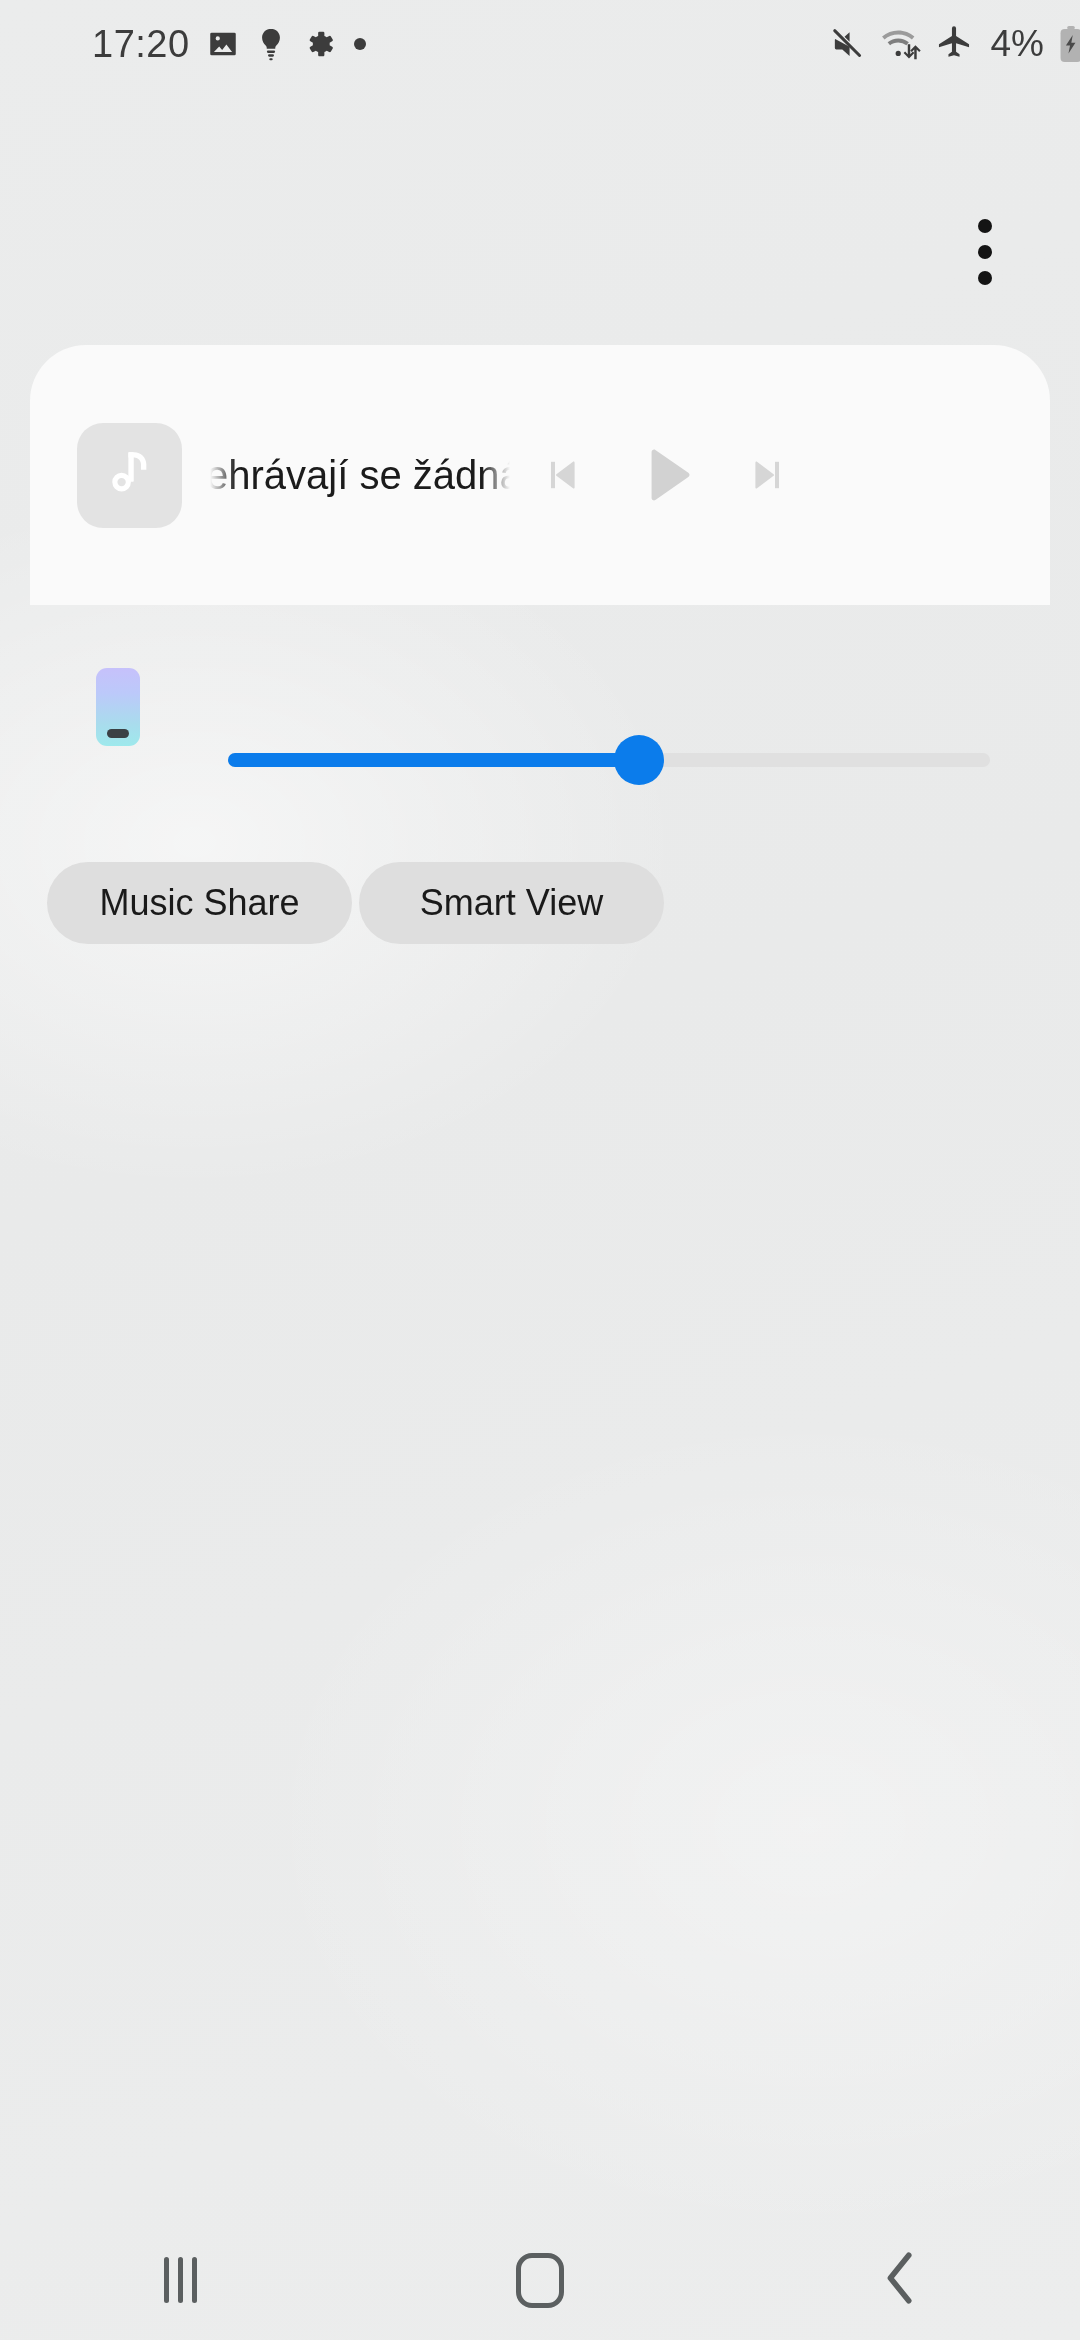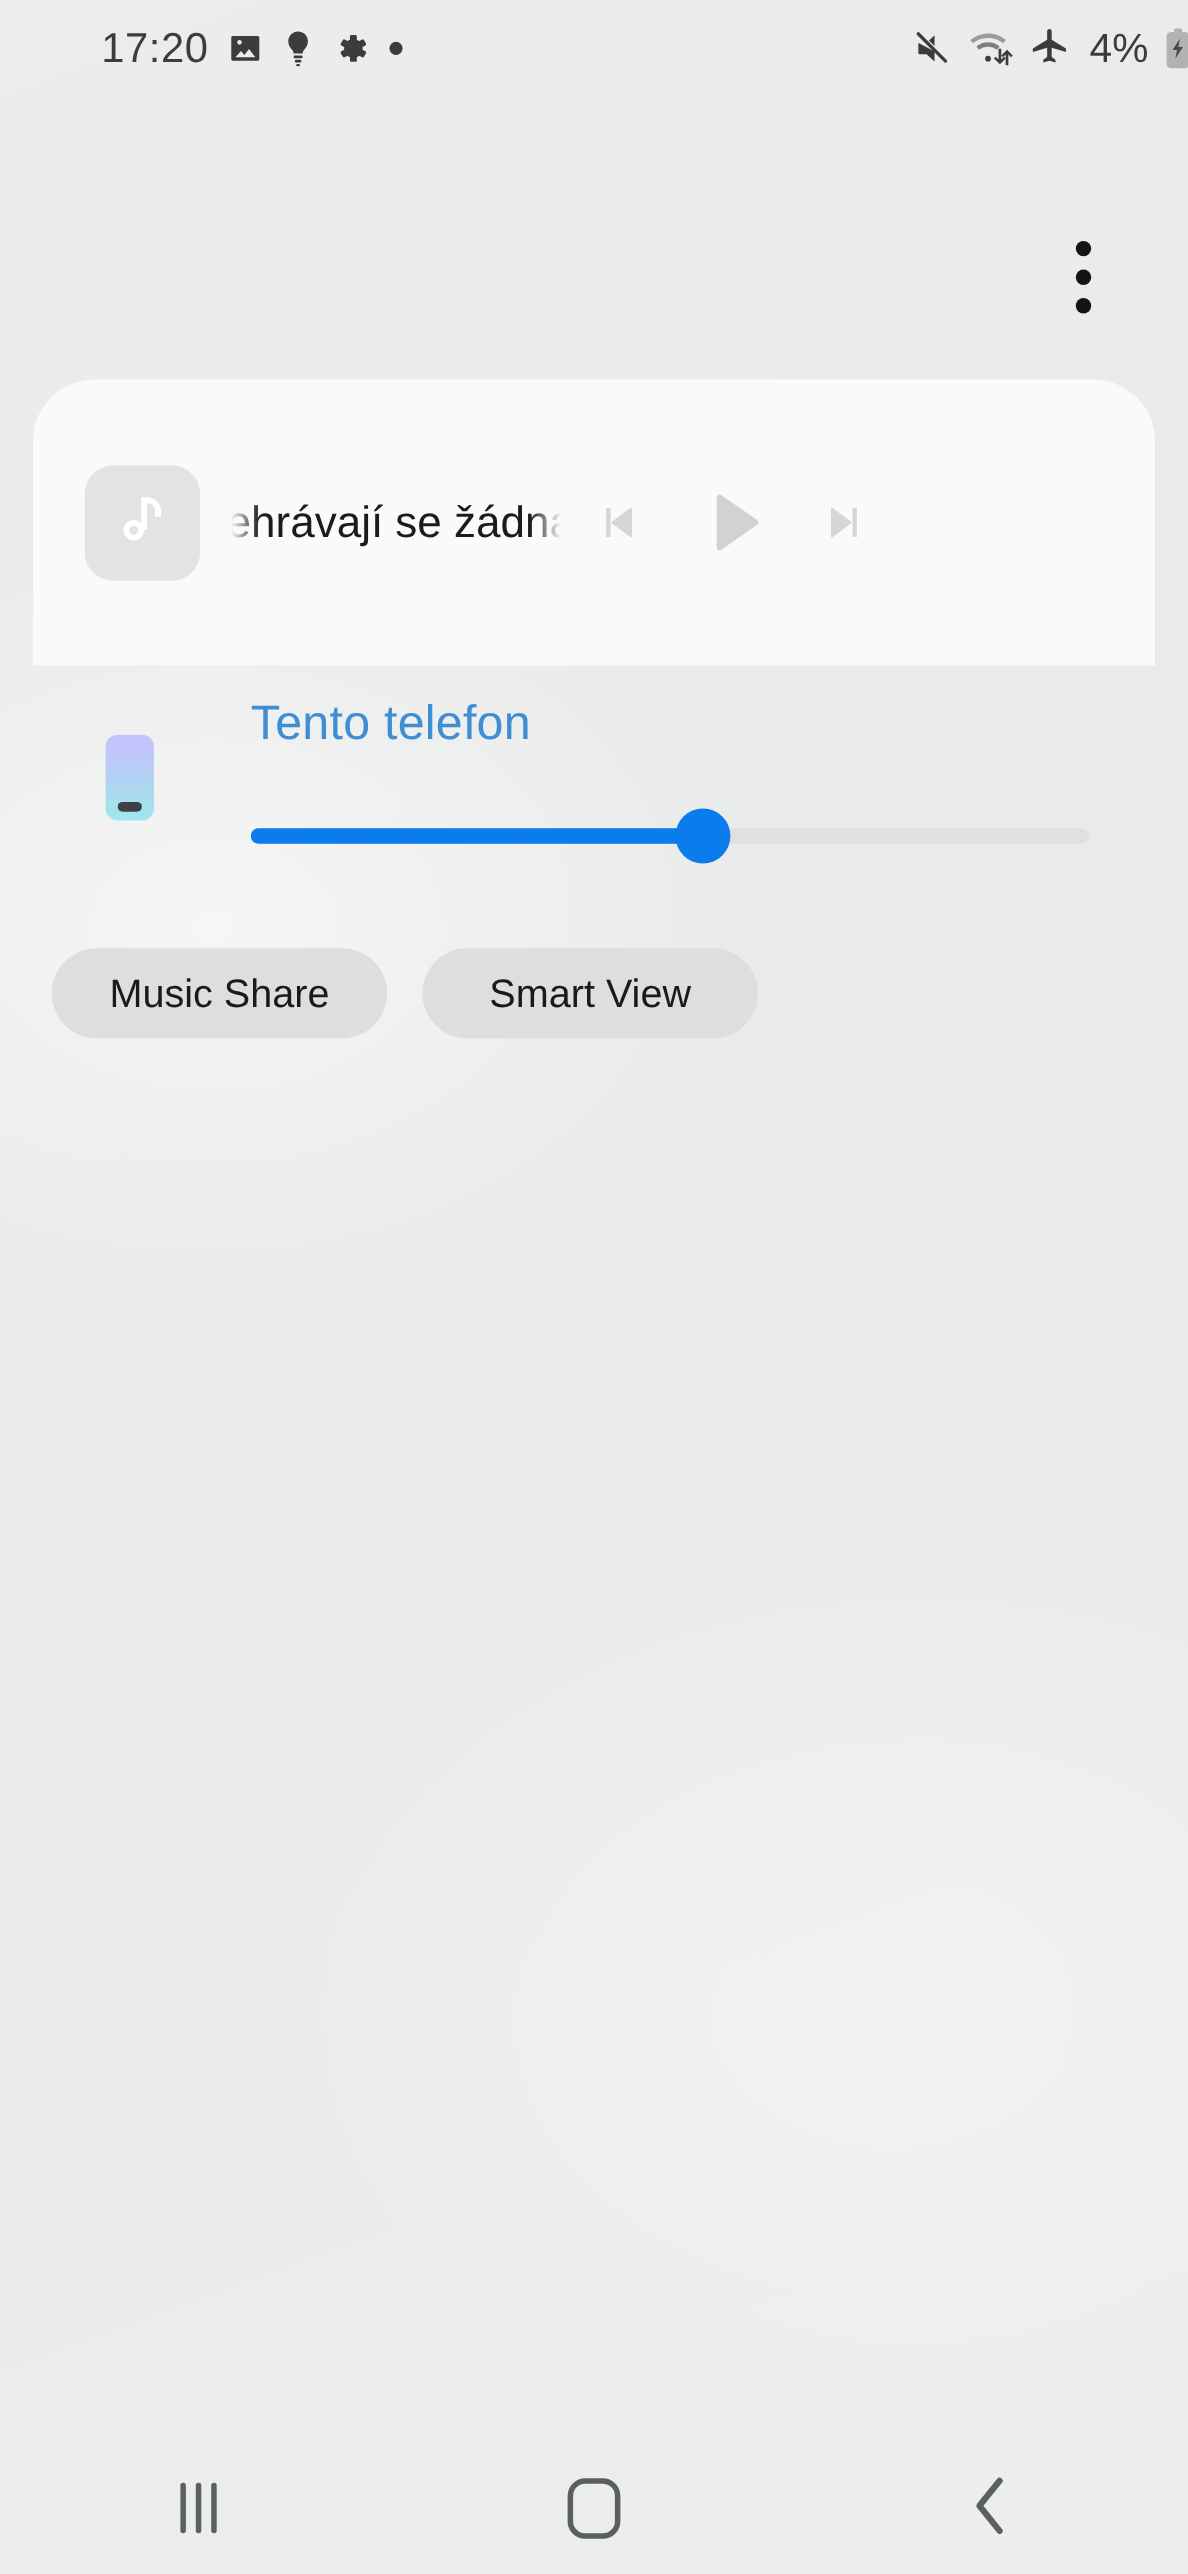--- a/index.html
+++ b/index.html
@@ -108,21 +108,21 @@
   .slider-thumb {
     position:absolute; top:-18px;
     width:50px; height:50px; border-radius:50%;
     background:#0b7ceb;
     transform:translateX(-25px);
   }
 
   
   .action-buttons {
     position:absolute; top:862px; left:47px;
-    display:flex; gap:32px;align-items:center;
+    display:flex; gap:7px;align-items:center;
   }
   .action-btn {
     width:305px; height:82px;
     border-radius:42px;
     background:#dedede;
     border:none;
     display:flex; align-items:center; justify-content:center;
     font-family:"Liberation Sans", sans-serif;
     font-size:36px; color:#1a1a1a;
     cursor:pointer;
@@ -268,21 +268,20 @@
     </span>
   </div>
 </div>
 
 <div class="device-row">
 
   <div class="phone-icon">
     <span class="home-pill"></span>
   </div>
 
-  <div class="device-name">Tento telefon</div>
 
   <div class="volume-slider">
     <div class="slider-track"></div>
     <div class="slider-fill" id="sliderFill" style="width: 54%;"></div>
     <div class="slider-thumb" id="sliderThumb" style="left: 54%;"></div>
   </div>
 </div>
 
 <div class="action-buttons">
   <button class="action-btn">Music Share</button>

